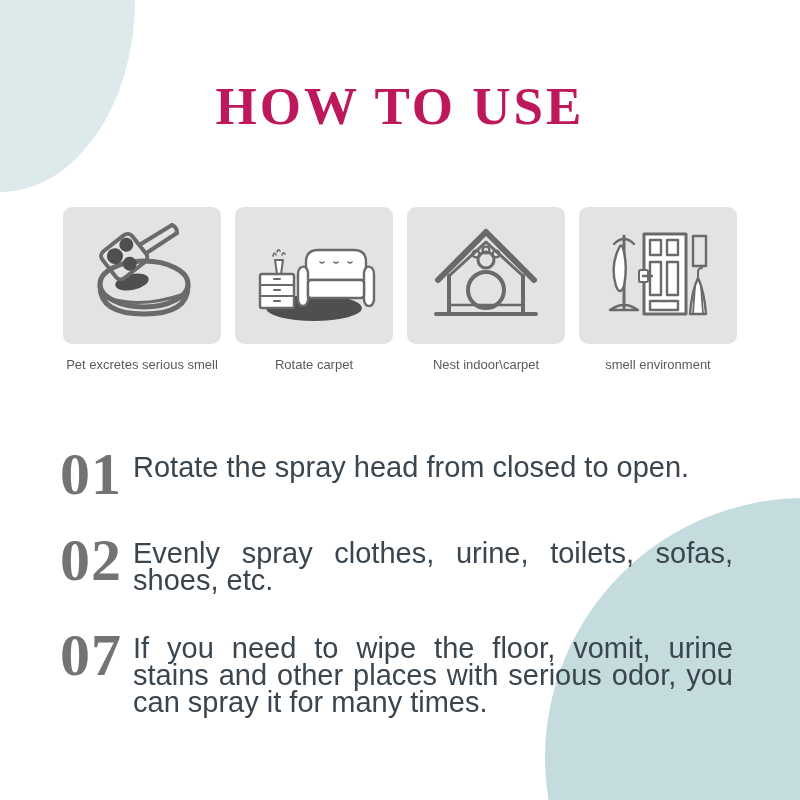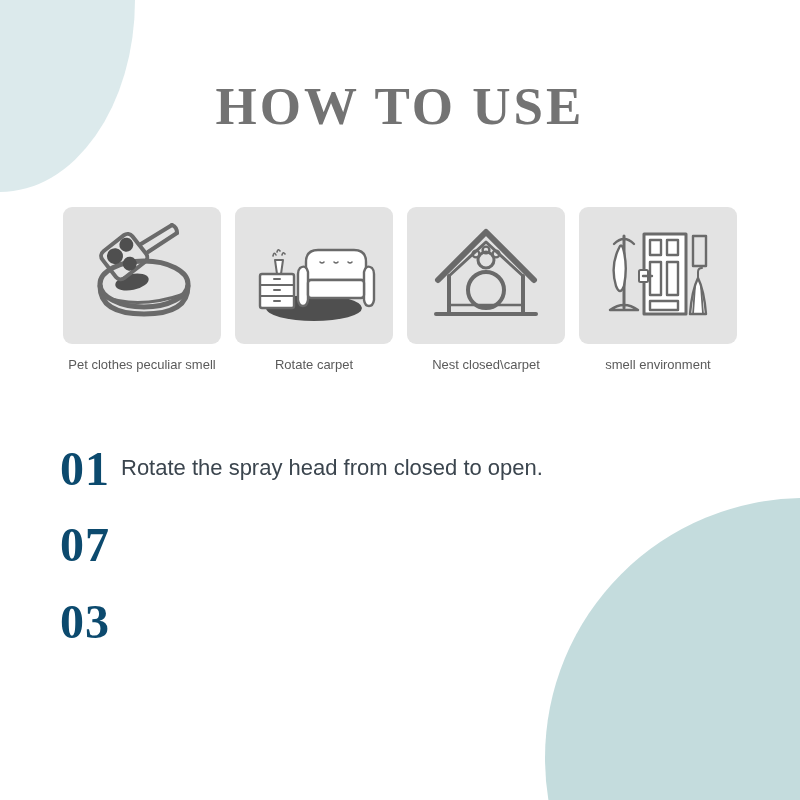--- a/index.html
+++ b/index.html
@@ -13,44 +13,44 @@
     background:#dceaec;border-radius:0 0 100% 0;
   }
   .deco-br{
     position:absolute;left:545px;top:498px;width:520px;height:520px;
     background:#c4dcdd;border-radius:50%;
   }
   
   .title{
     position:absolute;top:76px;left:0;width:100%;text-align:center;
     font-family:"Liberation Serif",serif;font-weight:bold;
-    font-size:53px;letter-spacing:3px;color:#737373;margin:0;
+    font-size:53px;letter-spacing:3px;color:#be185d;margin:0;
   }
   
   .scene-row{
     position:absolute;top:207px;left:0;right:0;
     display:flex;justify-content:center;gap:14px;
   }
   .scene-col{width:158px;display:flex;flex-direction:column;align-items:center;}
   .scene-card{
     width:158px;height:137px;background:#e3e3e3;border-radius:9px;
     display:flex;align-items:center;justify-content:center;
   }
   .scene-caption{
     margin-top:13px;font-size:13px;color:#5a5a5a;text-align:center;white-space:nowrap;
   }
   
   .steps{position:absolute;left:60px;top:449px;width:680px;}
   .step{display:flex;align-items:flex-start;margin-bottom:36px;}
   .step-num{
     flex:none;font-family:"Liberation Serif",serif;font-weight:bold;
-    font-size:48px;line-height:0.84;color:#0c4a6e;margin-right:11px;letter-spacing:1px;
+    font-size:60px;line-height:0.84;color:#737373;margin-right:11px;letter-spacing:1px;
   }
   .step-text{
-    font-size:22px;line-height:27px;color:#3b454e;margin-top:5px;
+    font-size:29px;line-height:27px;color:#3b454e;margin-top:5px;
     max-width:600px;text-align:justify;
   }
   svg{display:block;}
   .ln{fill:none;stroke:#6a6a6a;stroke-linecap:round;stroke-linejoin:round;}
   .fw{fill:#ffffff;stroke:#6a6a6a;stroke-linecap:round;stroke-linejoin:round;}
   .dk{fill:#4f4f4f;stroke:none;}
 </style>
 </head>
 <body>
 
@@ -74,21 +74,21 @@
             <rect class="ln" x="28" y="18" width="38" height="34" rx="6" stroke-width="4"></rect>
             <circle class="dk" cx="40" cy="29" r="8"></circle>
             <circle class="dk" cx="56" cy="27" r="7"></circle>
             <circle class="dk" cx="47" cy="44" r="7"></circle>
           </g>
           <path class="ln" d="M 63 22 L 94 3" stroke-width="4"></path>
           <path class="ln" d="M 70 30 L 99 11" stroke-width="4"></path>
           <path class="ln" d="M 94 3 Q 99 5 99 11" stroke-width="4"></path>
         </svg>
       </div>
-      <div class="scene-caption">Pet clothes peculiar smell</div>
+      <div class="scene-caption">Pet excretes serious smell</div>
     </div>
 
     <div class="scene-col">
       <div class="scene-card">
         <svg width="128" height="108" viewBox="0 0 128 108">
           <ellipse class="dk" cx="64" cy="86" rx="48" ry="13"></ellipse>
           <path class="ln" d="M 23 34 q 1 -5 3 -1 M 27 30 q 1 -4 3 -1 M 32 33 q 1 -4 3 -1" stroke-width="1.6"></path>
           <path class="fw" d="M 25 38 L 33 38 L 31 52 L 27 52 Z" stroke-width="2"></path>
           <rect class="fw" x="10" y="52" width="34" height="34" rx="2" stroke-width="2.4"></rect>
           <line class="ln" x1="10" y1="63" x2="44" y2="63" stroke-width="2"></line>
@@ -114,21 +114,21 @@
           <path class="ln" d="M 27 54 L 27 90 M 101 54 L 101 90" stroke-width="4"></path>
           <path class="ln" d="M 14 92 L 114 92" stroke-width="4"></path>
           <path class="ln" d="M 27 83 L 101 83" stroke-width="2.4"></path>
           <circle class="ln" cx="64" cy="68" r="18" stroke-width="4"></circle>
           <circle class="ln" cx="64" cy="38" r="8" stroke-width="3"></circle>
           <circle class="ln" cx="54" cy="32" r="3.4" stroke-width="2.4"></circle>
           <circle class="ln" cx="64" cy="28" r="3.4" stroke-width="2.4"></circle>
           <circle class="ln" cx="74" cy="32" r="3.4" stroke-width="2.4"></circle>
         </svg>
       </div>
-      <div class="scene-caption">Nest closed\carpet</div>
+      <div class="scene-caption">Nest indoor\carpet</div>
     </div>
 
     <div class="scene-col">
       <div class="scene-card">
         <svg width="128" height="108" viewBox="0 0 128 108">
           <line class="ln" x1="30" y1="14" x2="30" y2="86" stroke-width="3"></line>
           <path class="ln" d="M 20 22 Q 30 12 40 22" stroke-width="2.4"></path>
           <path class="ln" d="M 16 88 Q 30 78 44 88 L 16 88" stroke-width="2.4"></path>
           <path class="fw" d="M 25 26 q -9 18 -3 38 q 4 10 8 0 q 4 -20 -1 -38 q -2 -5 -4 0 Z" stroke-width="2.4"></path>
           <rect class="fw" x="50" y="12" width="42" height="80" stroke-width="3"></rect>
@@ -149,20 +149,22 @@
     </div>
 
   </div>
 
   <div class="steps">
     <div class="step">
       <span class="step-num">01</span>
       <span class="step-text">Rotate the spray head from closed to open.</span>
     </div>
     <div class="step">
-      <span class="step-num">07</span>
+      <span class="step-num">02</span>
+      <span class="step-text">Evenly spray clothes, urine, toilets, sofas, shoes, etc.</span>
     </div>
     <div class="step">
-      <span class="step-num">03</span>
+      <span class="step-num">07</span>
+      <span class="step-text">If you need to wipe the floor, vomit, urine stains and other places with serious odor, you can spray it for many times.</span>
     </div>
   </div>
 
 </div>
 
 </body></html>

